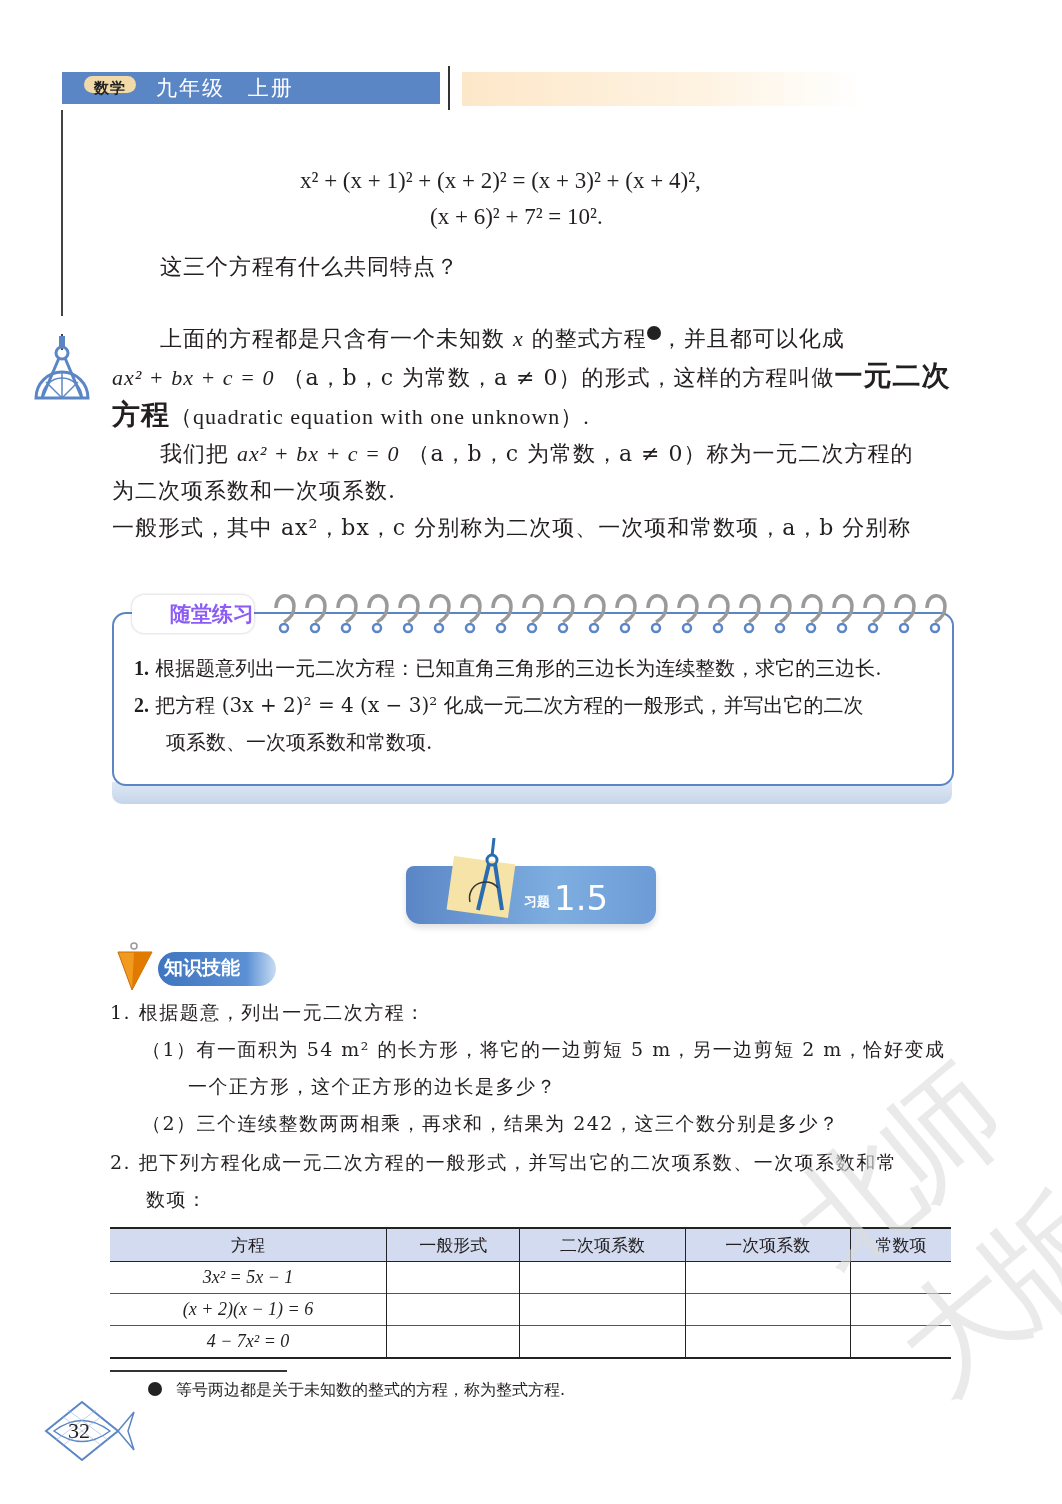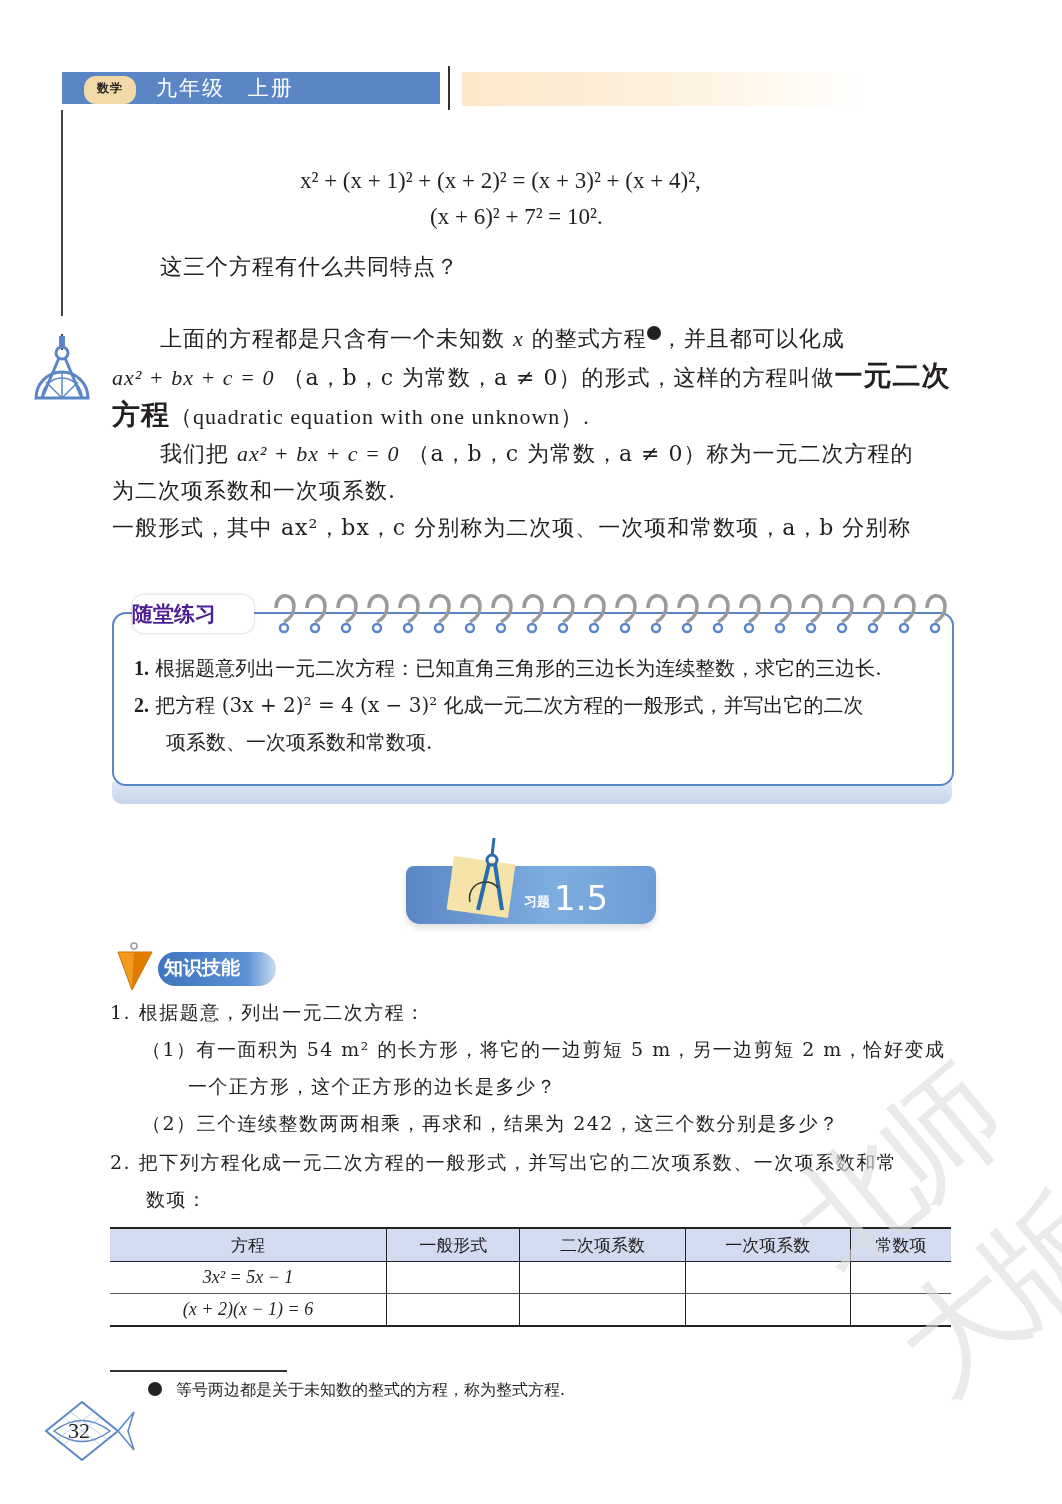--- a/index.html
+++ b/index.html
@@ -4,22 +4,22 @@
 <style>
   html, body { margin:0; padding:0; background:#fff; }
   body { width:1062px; height:1504px; position:relative; overflow:hidden;
          font-family:"DejaVu Serif","Liberation Serif",serif; color:#231f20; }
   .abs { position:absolute; }
   .serif { font-family:"Liberation Serif","DejaVu Serif",serif; }
   i.v { font-style:italic; font-family:"Liberation Serif",serif; }
 
   
   .hdr-bar { left:62px; top:72px; width:378px; height:32px; background:#5b86c6; }
-  .hdr-badge { left:84px; top:76px; width:52px; height:28px; border-radius:12px; background:#f2d9a8;
-               font-size:12px; font-weight:bold; color:#222; text-align:center; line-height:24px; letter-spacing:1px; }
+  .hdr-badge { left:84px; top:76px; width:52px; height:17px; border-radius:12px; background:#f2d9a8;
+               font-size:15px; font-weight:bold; color:#222; text-align:center; line-height:24px; letter-spacing:1px; }
   .hdr-title { left:156px; top:74px; font-size:21px; color:#fff; font-family:"DejaVu Sans",sans-serif; letter-spacing:2px; word-spacing:14px; }
   .hdr-sep { left:448px; top:66px; width:2px; height:44px; background:#333; }
   .hdr-grad { left:462px; top:72px; width:400px; height:34px;
               background:linear-gradient(to right,#fde7c9,#fef3e2 60%,#ffffff); }
   .left-rule { left:61px; top:110px; width:2px; height:206px; background:#444; }
   .left-rule2 { left:61px; top:334px; width:2px; height:16px; background:#444; }
 
   
   .eq { font-size:23px; white-space:nowrap; }
   .body-text { font-size:22px; line-height:37px; letter-spacing:1px; }
@@ -27,21 +27,21 @@
   .fnmark { display:inline-block; width:14px; height:14px; border-radius:7px; background:#222; color:#fff;
             font-size:10px; line-height:14px; text-align:center; vertical-align:10px; font-family:"Liberation Sans",sans-serif; }
 
   
   .practice { left:112px; top:612px; width:838px; height:170px; border:2.5px solid #5b86c6;
               border-radius:14px; background:#fff; }
   .practice-shadow { left:112px; top:782px; width:840px; height:22px;
                      background:linear-gradient(#dfe8f4,#c5d5ea); border-radius:0 0 10px 10px; }
   .practice-tag { left:132px; top:595px; width:122px; height:38px; background:#fff; border-radius:12px;
                   box-shadow:0 0 3px rgba(0,0,0,0.25); font-family:"DejaVu Sans",sans-serif; font-weight:bold;
-                  font-size:21px; line-height:38px; text-align:left; color:#4c1d95; }
+                  font-size:21px; line-height:38px; text-align:right; color:#8b5cf6; }
   .rings { left:270px; top:586px; width:680px; height:52px; }
   .pitem { font-size:20px; line-height:37px; }
   .pitem .num { font-weight:bold; font-family:"Liberation Serif",serif; }
 
   
   .ex-banner { left:406px; top:866px; width:250px; height:58px; border-radius:8px 8px 14px 14px;
                background:linear-gradient(to right,#5b86c6,#7eaee0 60%,#6d9bd6); box-shadow:0 4px 6px rgba(0,0,0,0.12); }
   .ex-note { left:450px; top:860px; width:62px; height:54px; background:#f5e3a8; transform:rotate(8deg); }
   .ex-label { left:524px; top:878px; color:#fff; font-family:"DejaVu Sans",sans-serif; }
   .ex-label .a { font-size:13px; font-weight:bold; vertical-align:4px; }
@@ -205,20 +205,27 @@
       <td></td>
       <td></td>
     </tr>
     <tr>
       <td class="serif" style="font-style:italic;">(x + 2)(x − 1) = 6</td>
       <td></td>
       <td></td>
       <td></td>
       <td></td>
     </tr>
+    <tr>
+      <td class="serif" style="font-style:italic;">4 − 7x² = 0</td>
+      <td></td>
+      <td></td>
+      <td></td>
+      <td></td>
+    </tr>
   </tbody>
 </table>
 
 <div class="abs watermark">北师大版</div>
 
 <div class="abs fn-rule"></div>
 <div class="abs fn">
   <span class="dot"></span><span>等号两边都是关于未知数的整式的方程，称为整式方程.</span>
 </div>
 

